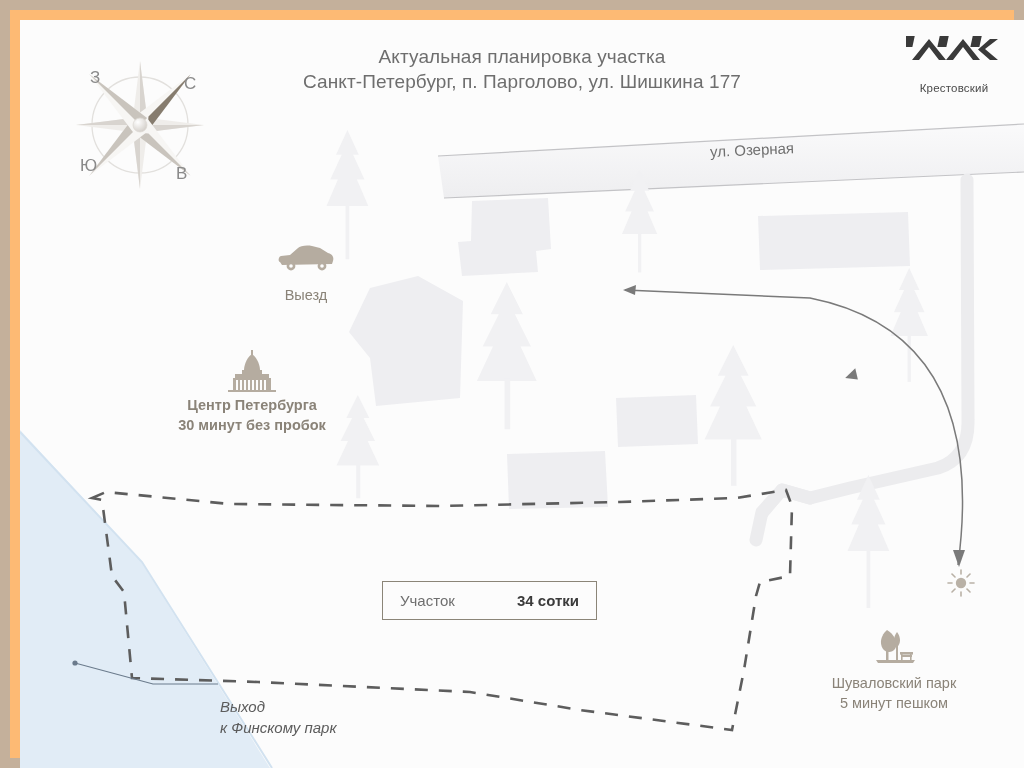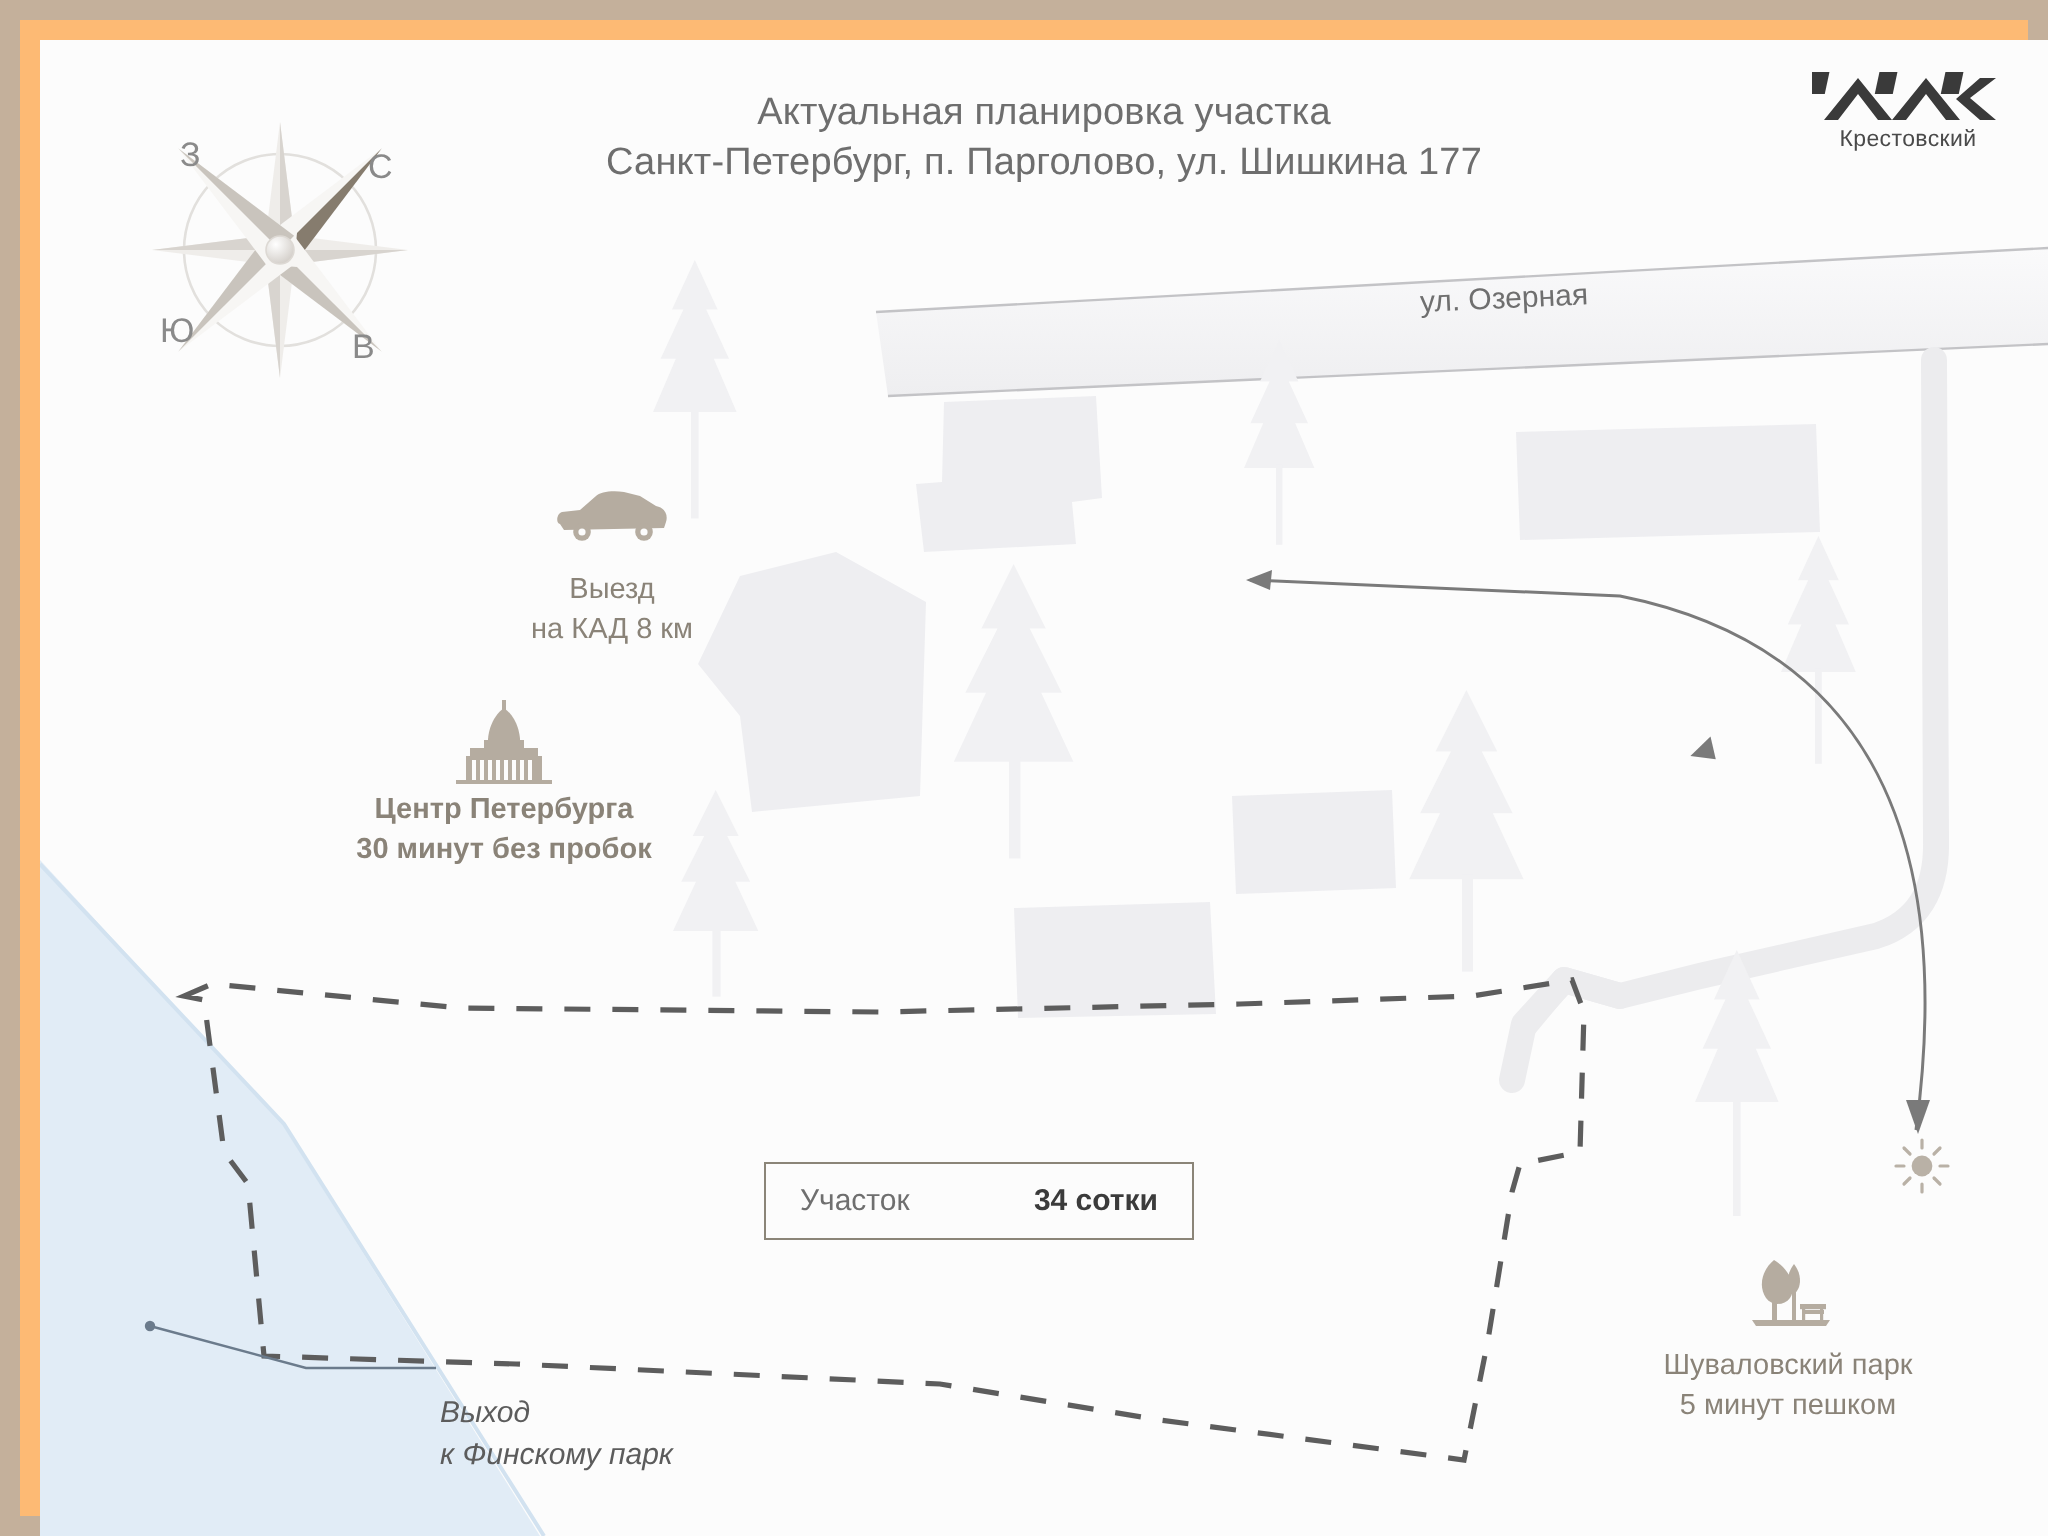--- a/index.html
+++ b/index.html
@@ -23,21 +23,21 @@
   #title{
     position:absolute;left:202px;top:24px;width:600px;
     text-align:center;color:#6e6e6e;font-size:19px;line-height:25px;
     letter-spacing:.1px;
   }
   #title div{white-space:nowrap;}
   
   #logo{position:absolute;right:14px;top:10px;width:112px;text-align:center;}
   #logo .mark{display:block;height:34px;}
   #logo .word{
-    display:block;color:#4a4a4a;font-size:11.5px;margin-top:0;letter-spacing:.2px;
+    display:block;color:#4a4a4a;font-size:11.5px;margin-top:18px;letter-spacing:.2px;
   }
   
   #compass{position:absolute;left:60px;top:40px;width:130px;height:140px;}
   #compass .lab{
     position:absolute;color:#8a8a8a;font-size:17px;font-weight:400;
   }
   #compass .lab.w{left:10px;top:8px;}
   #compass .lab.n{left:104px;top:14px;}
   #compass .lab.s{left:0px;top:96px;}
   #compass .lab.e{left:96px;top:104px;}
@@ -253,21 +253,20 @@
       <span class="ico">
         <svg width="60" height="34" viewBox="0 0 60 34">
           <path d="M4 22 C2 22, 2 17, 5 16 L14 15 L22 8 C24 6, 30 5, 36 6 L44 8 L52 13 C57 14, 58 18, 57 21 L56 24 L6 25 Z" fill="#b5aca0"></path>
           <circle cx="15" cy="26" r="4.4" fill="#b5aca0"></circle>
           <circle cx="46" cy="26" r="4.4" fill="#b5aca0"></circle>
           <circle cx="15" cy="26" r="1.8" fill="#fcfcfc"></circle>
           <circle cx="46" cy="26" r="1.8" fill="#fcfcfc"></circle>
         </svg>
       </span>
       <span class="l1">Выезд</span>
-      <span class="l2">на КАД 8 км</span>
     </div>
 
     <div class="poi" id="poi-center">
       <span class="ico">
         <svg width="54" height="42" viewBox="0 0 54 42">
           <g fill="#b5aca0">
             <rect x="26" y="0" width="2" height="5"></rect>
             <path d="M27 4 C20 9, 19 18, 19 20 L35 20 C35 18, 34 9, 27 4 Z"></path>
             <rect x="17" y="20" width="20" height="4"></rect>
             <path d="M10 24 L44 24 L44 28 L10 28 Z"></path>

